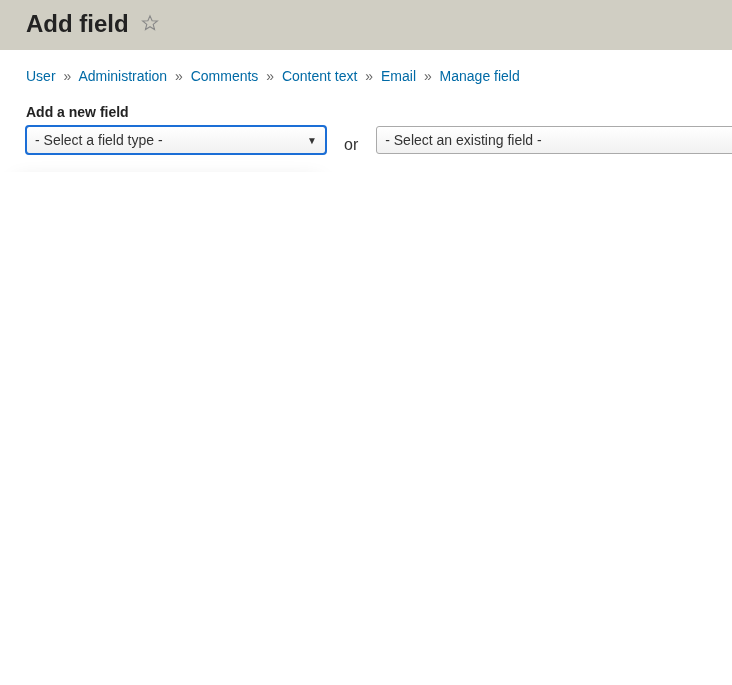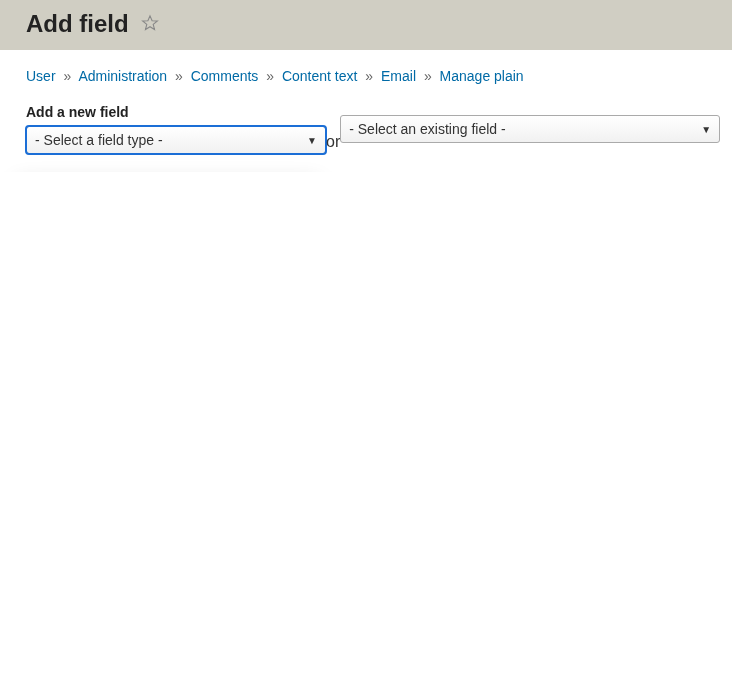--- a/index.html
+++ b/index.html
@@ -43,21 +43,22 @@
   .breadcrumb a {
     color: #006aa6;
     text-decoration: none;
   }
   .breadcrumb .sep {
     color: #666;
     margin: 0 4px;
   }
   .fields-row {
     display: flex;
-    align-items: center;
+    align-items: flex-end;
+    gap: 18px;
   }
   .field-block {
     display: flex;
     flex-direction: column;
   }
   .field-label {
     font-size: 14px;
     font-weight: 700;
     color: #222;
     margin-bottom: 6px;
@@ -154,21 +155,21 @@
     <a href="#">User</a>
     <span class="sep">»</span>
     <a href="#">Administration</a>
     <span class="sep">»</span>
     <a href="#">Comments</a>
     <span class="sep">»</span>
     <a href="#">Content text</a>
     <span class="sep">»</span>
     <a href="#">Email</a>
     <span class="sep">»</span>
-    <a href="#">Manage plain</a>
+    <a href="#">Manage field</a>
   </div>
 
   <div class="fields-row">
 
     <div class="field-block">
       <div class="field-label">Add a new field</div>
       <div class="select-control active">
         <span>- Select a field type -</span>
         <span class="tri">▼</span>
       </div>

